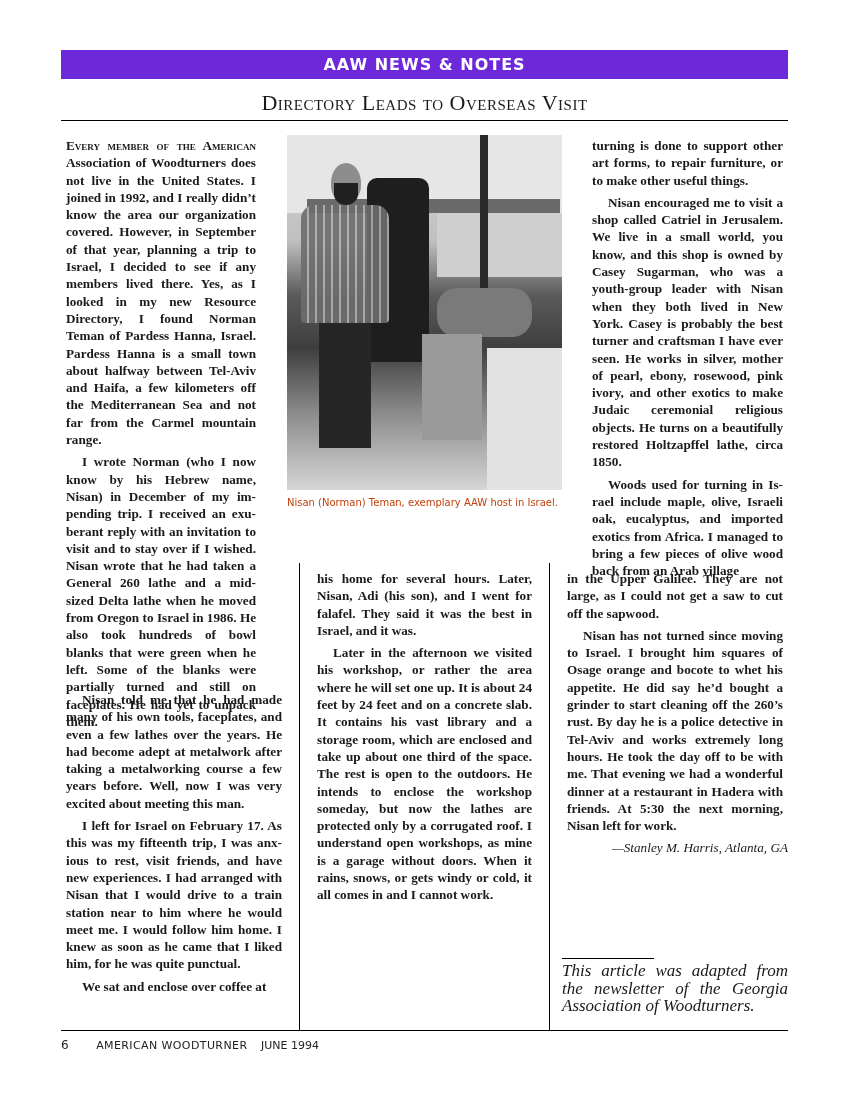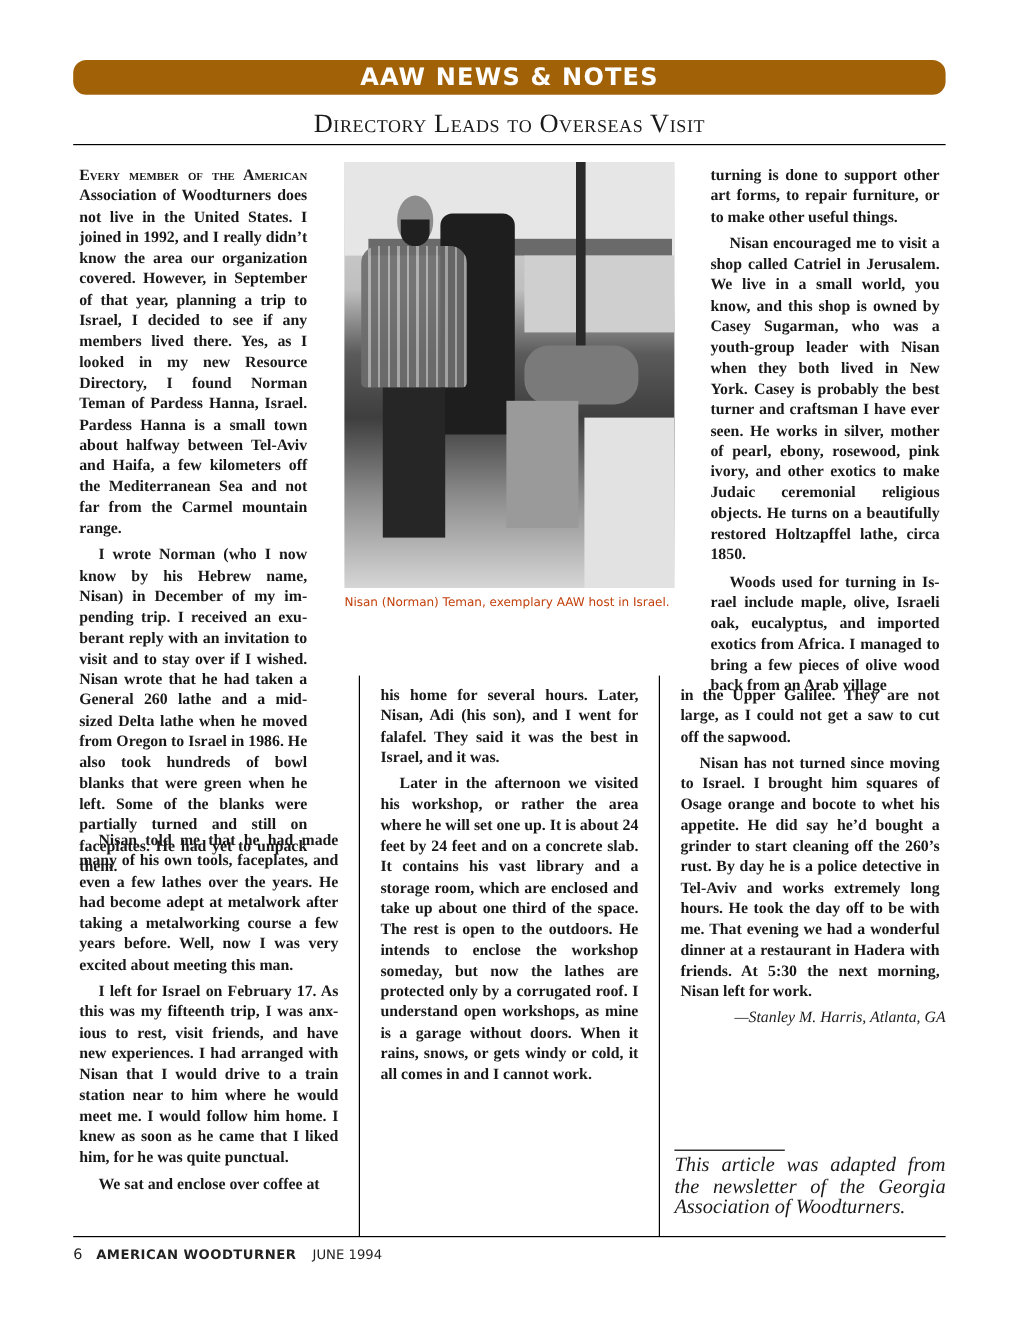--- a/index.html
+++ b/index.html
@@ -1,21 +1,21 @@
 <!DOCTYPE html>
 <html><head>
 <meta charset="utf-8">
 <style>
   html, body { margin: 0; padding: 0; background: #ffffff; }
   body { width: 850px; height: 1100px; position: relative; overflow: hidden;
          font-family: "Liberation Serif", "DejaVu Serif", serif; color: #1a1a1a; }
   .banner { position: absolute; left: 61px; top: 50px; width: 727px; height: 29px;
-            background: #a16207; color: #fff; text-align: center;
-            font-family: "DejaVu Sans", sans-serif; font-weight: bold; font-size: 20px;
-            line-height: 29px; letter-spacing: 1px; border-radius: 11px; }
+            background: #6d28d9; color: #fff; text-align: center;
+            font-family: "DejaVu Sans", sans-serif; font-weight: bold; font-size: 16px;
+            line-height: 29px; letter-spacing: 1px; }
   .title { position: absolute; left: 61px; top: 88px; width: 727px; text-align: center;
            font-family: "Liberation Serif", serif; font-size: 22px; font-variant: small-caps;
            letter-spacing: 0.5px; line-height: 30px; }
   .rule-top { position: absolute; left: 61px; top: 120px; width: 727px; height: 1px; background: #000; }
   .col { position: absolute; font-size: 13.2px; line-height: 17.3px; text-align: justify; hyphens: manual; }
   .col p { margin: 5px; text-indent: 16px; font-weight: bold; }
   .col p.first { text-indent: 0; }
   .sc { font-variant: small-caps; }
   .photo { position: absolute; left: 287px; top: 135px; width: 275px; height: 355px;
            background: linear-gradient(180deg, #d9d9d9 0%, #c9c9c9 18%, #bfbfbf 30%, #5b5b5b 45%, #3e3e3e 60%, #8a8a8a 78%, #d6d6d6 100%);
@@ -38,21 +38,21 @@
   .caption { position: absolute; left: 287px; top: 495px; width: 285px; font-family: "DejaVu Sans", sans-serif;
              font-size: 10px; line-height: 16px; color: #c2410c; }
   .vrule { position: absolute; width: 1px; background: #000; }
   .rule-bottom { position: absolute; left: 61px; top: 1030px; width: 727px; height: 1px; background: #000; }
   .short-rule { position: absolute; left: 562px; top: 958px; width: 92px; height: 1px; background: #000; }
   .note { position: absolute; left: 562px; top: 962px; width: 226px; font-style: italic; font-size: 17px;
           line-height: 17.5px; text-align: justify; }
   .sig { text-align: right; font-style: italic; }
   .footer { position: absolute; left: 61px; top: 1038px; font-family: "DejaVu Sans", sans-serif; font-size: 11px; color: #222; }
   .footer .pg { font-size: 12px; margin-right: 8px; }
-  .footer .mag { font-weight: bold; letter-spacing: 0.4px; margin-right: 10px; }
+  .footer .mag { font-weight: normal; letter-spacing: 0.4px; margin-right: 10px; margin-left: 16px; }
 </style>
 </head>
 <body>
 
 <div class="banner">AAW NEWS &amp; NOTES</div>
 <div class="title">Directory Leads to Overseas Visit</div>
 <div class="rule-top"></div>
 
 <div class="col" style="left:61px; top:132px; width:200px;">
   <p class="first"><span class="sc">Every member of the American</span><span> Association of Woodturners does not live in the United States. I joined in 1992, and I really didn’t know the area our organization covered. However, in September of that year, plan­ning a trip to Israel, I decided to see if any members lived there. Yes, as I looked in my new Re­source Directory, I found Nor­man Teman of Pardess Hanna, Israel. Pardess Hanna is a small town about halfway between Tel-Aviv and Haifa, a few kilo­meters off the Mediterranean Sea and not far from the Carmel mountain range.</span></p>

